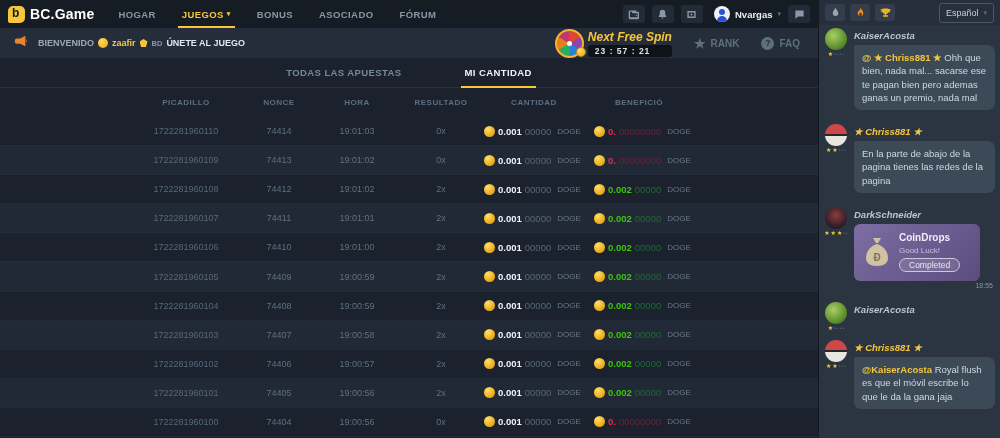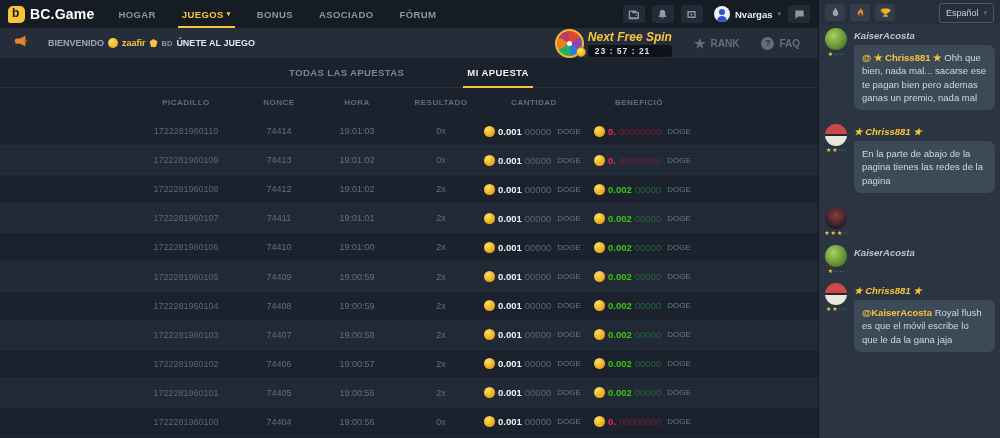--- a/index.html
+++ b/index.html
@@ -32,21 +32,21 @@
   .icon-btn svg { width:11px; height:11px; fill:#8a98a8; }
   .user-chip { display:flex; align-items:center; gap:5px; margin-left:4px; cursor:pointer; }
   .user-avatar { width:16px; height:16px; border-radius:50%; background:#eef2f5; position:relative; overflow:hidden; }
   .user-avatar::before { content:""; position:absolute; left:5px; top:3px; width:6px; height:6px; border-radius:50%; background:#2d4fd1; }
   .user-avatar::after { content:""; position:absolute; left:3px; top:10px; width:10px; height:7px; border-radius:5px 5px 0 0; background:#2d4fd1; }
   .user-name { color:#e6ecf2; font-size:9.5px; font-weight:bold; }
 
   
   .welcome-bar { height:30px; background:#252d3a; display:flex; align-items:center; padding:0 14px; flex-shrink:0; position:relative; }
   .mega-icon svg { width:14px; height:14px; fill:#e8842c; }
-  .welcome-text { margin-left:20px; font-size:9px; font-weight:bold; color:#9aa8b6; display:flex; align-items:center; gap:4px; }
+  .welcome-text { margin-left:10px; font-size:9px; font-weight:bold; color:#9aa8b6; display:flex; align-items:center; gap:4px; }
   .w-emoji { width:10px; height:10px; border-radius:50%; background:radial-gradient(circle at 35% 30%, #ffd957, #e8a615); display:inline-block; }
   .w-user { color:#f7c63a; }
   .w-medal { width:8px; height:8px; background:#f7c63a; clip-path:polygon(50% 0,100% 30%,80% 100%,20% 100%,0 30%); display:inline-block; }
   .w-country { color:#8a97a6; font-size:7.5px; }
   .w-join { color:#dfe6ee; }
   .spin-cluster { position:absolute; right:18px; top:0; height:30px; display:flex; align-items:center; gap:22px; }
   .spin-widget { display:flex; align-items:center; gap:2px; }
   .wheel { width:29px; height:29px; border-radius:50%; border:2px solid #f2b632; background:conic-gradient(#e0452f 0 60deg,#8e44ad 60deg 120deg,#2980d9 120deg 180deg,#27ae60 180deg 240deg,#e67e22 240deg 300deg,#c0396b 300deg 360deg); position:relative; z-index:2; }
   .wheel::after { content:""; position:absolute; left:10px; top:10px; width:5px; height:5px; border-radius:50%; background:#fff; }
   .wheel-coin { position:absolute; right:-4px; bottom:-1px; width:10px; height:10px; border-radius:50%; background:radial-gradient(circle at 35% 30%, #ffe06a, #e8a615); border:1px solid #c78c0d; }
@@ -200,21 +200,21 @@
         </div>
         <div class="faq-link">
           <span class="faq-circle">?</span>
           <span>FAQ</span>
         </div>
       </div>
     </div>
 
     <div class="tabs-row">
         <div class="tab">TODAS LAS APUESTAS</div>
-        <div class="tab active">MI APUESTA</div>
+        <div class="tab active">MI CANTIDAD</div>
       </div>
 
     <div class="bets-table">
       <div class="t-head">
           <span class="c-hash">PICADILLO</span>
           <span class="c-nonce">NONCE</span>
           <span class="c-hora">HORA</span>
           <span class="c-result">RESULTADO</span>
           <span class="c-cant">CANTIDAD</span>
           <span class="c-benef">BENEFICIÓ</span>
@@ -481,20 +481,35 @@
           <div class="msg-left">
             <span class="avatar dark"></span>
             <span class="stars">
               <i class="on">★</i>
               <i class="on">★</i>
               <i class="on">★</i>
               <i>•</i>
               <i>•</i>
             </span>
           </div>
+          <div class="msg-body">
+            <div class="msg-name">DarkSchneider</div>
+            <div class="card">
+              <span class="bag"><svg viewBox="0 0 30 32">
+                  <path fill="#cfc3a2" d="M11 2h8l-3 5h-2L11 2zm4 6C8 10 4 16 4 22c0 5 4 8 11 8s11-3 11-8c0-6-4-12-11-14z"></path>
+                  <text x="15" y="25" text-anchor="middle" font-size="10" fill="#7d7352" font-weight="bold">Ð</text>
+                </svg></span>
+              <div class="card-texts">
+                <div class="card-title">CoinDrops</div>
+                <div class="card-sub">Good Luck!</div>
+                <button class="card-btn">Completed</button>
+              </div>
+            </div>
+            <div class="bubble-time">18:55</div>
+          </div>
         </div>
         <div class="msg">
           <div class="msg-left">
             <span class="avatar kaiser"></span>
             <span class="stars">
               <i class="on">★</i>
               <i>•</i>
               <i>•</i>
               <i>•</i>
               <i>•</i>

